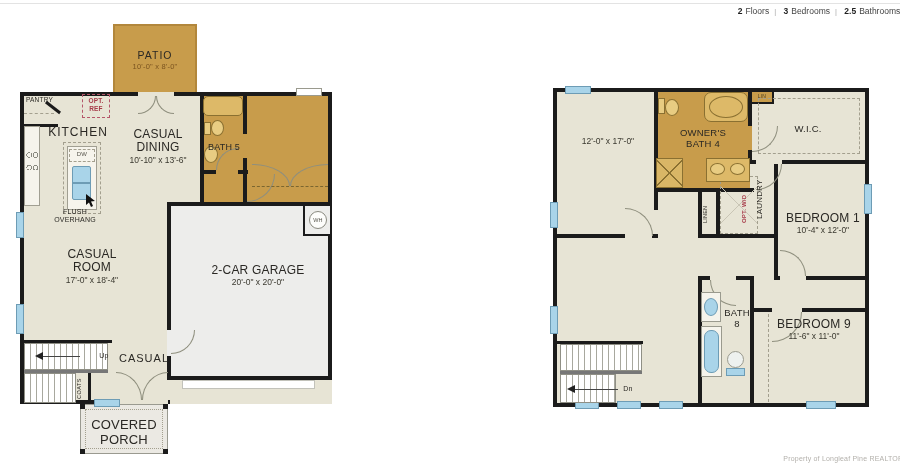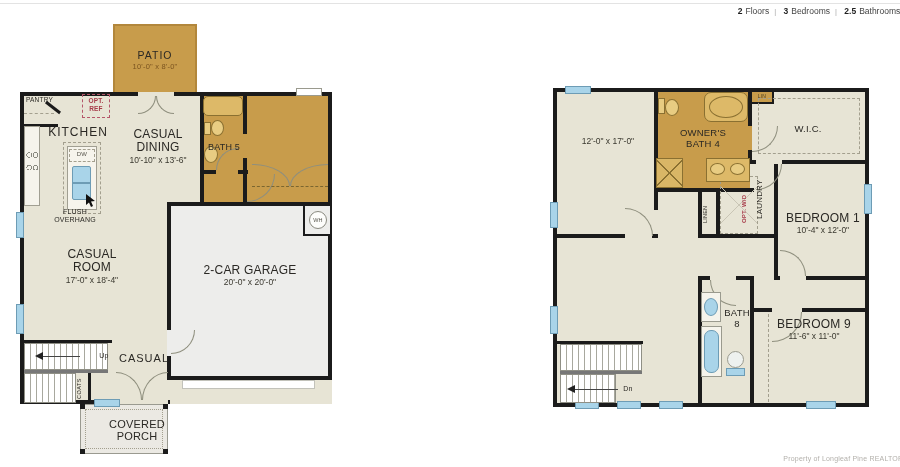--- a/index.html
+++ b/index.html
@@ -142,26 +142,26 @@
   <div class="lbl" style="left:116px;top:128px;width:84px;">
     <div style="font-size:12px;">CASUAL DINING</div>
     <div class="dims">10'-10" x 13'-6"</div>
   </div>
   <div class="lbl" style="left:202px;top:142px;width:44px;font-size:9px;">BATH 5</div>
   <div class="lbl" style="left:42px;top:208px;width:66px;font-size:7px;">FLUSH OVERHANG</div>
   <div class="lbl" style="left:50px;top:248px;width:84px;">
     <div style="font-size:12px;">CASUAL ROOM</div>
     <div class="dims">17'-0" x 18'-4"</div>
   </div>
-  <div class="lbl" style="left:200px;top:264px;width:100px;">
+  <div class="lbl" style="left:208px;top:264px;width:100px;">
     <div style="font-size:12px;">2-CAR GARAGE</div>
     <div class="dims">20'-0" x 20'-0"</div>
   </div>
   <div class="lbl" style="left:118px;top:352px;width:52px;font-size:11px;letter-spacing:1px;">CASUAL</div>
-  <div class="lbl" style="left:99px;top:418px;width:76px;font-size:11px;">COVERED PORCH</div>
+  <div class="lbl" style="left:86px;top:418px;width:76px;font-size:13px;">COVERED PORCH</div>
 
   <div class="fill" style="left:557px;top:92px;width:308px;height:311px;background:#e7e4d5;"></div>
   <div class="fill" style="left:656px;top:92px;width:94px;height:100px;background:#c89c4b;"></div>
   <div class="fill" style="left:752px;top:92px;width:22px;height:12px;background:#c89c4b;border-bottom:2px solid #1b1b1b;border-right:2px solid #1b1b1b;box-sizing:border-box;"></div>
 
   <div class="wall" style="left:553px;top:88px;width:316px;height:4px;"></div>
   <div class="wall" style="left:553px;top:88px;width:4px;height:319px;"></div>
   <div class="wall" style="left:865px;top:88px;width:4px;height:319px;"></div>
   <div class="wall" style="left:553px;top:403px;width:316px;height:4px;"></div>
   <div class="wall" style="left:654px;top:92px;width:4px;height:118px;"></div>

